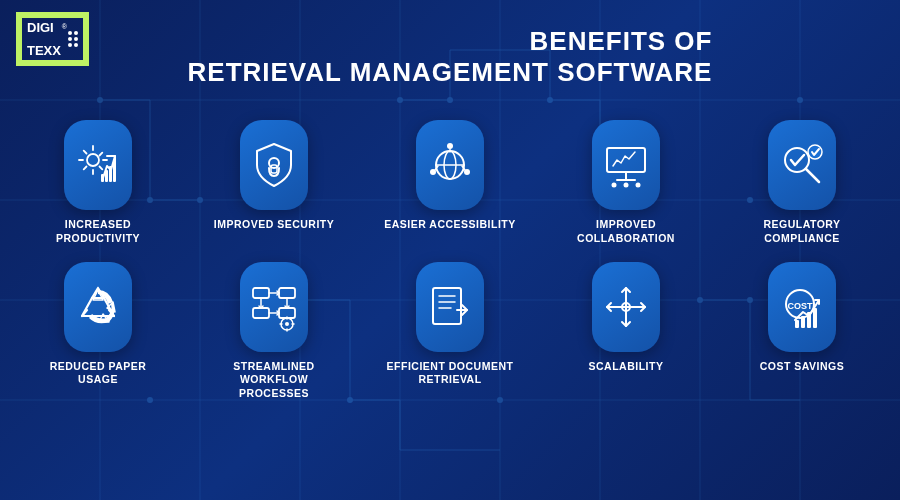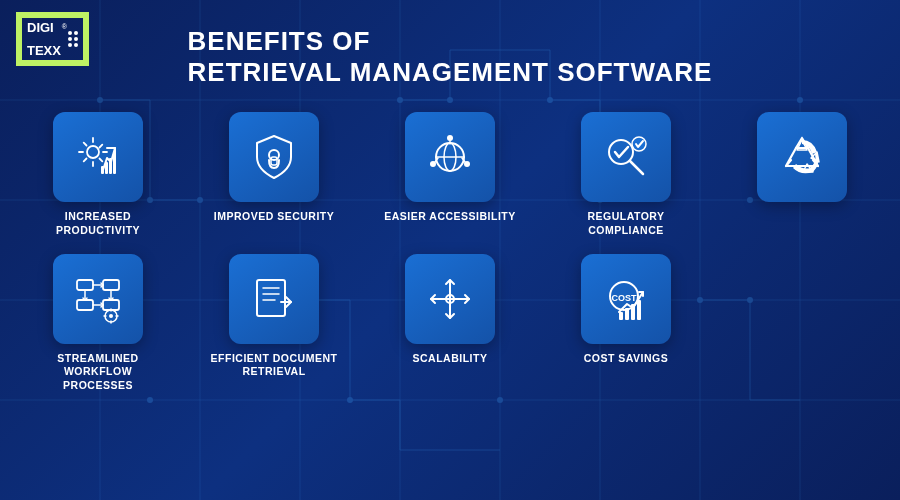--- a/index.html
+++ b/index.html
@@ -85,23 +85,23 @@
     .logo-reg {
       font-size: 7px;
       color: white;
       position: absolute;
       top: 2px;
       right: -6px;
     }
 
     
     .title-block {
-      text-align: left;
+      text-align: right;
       margin-top: 8px;
-      margin-bottom: 24px;
+      margin-bottom: 32px;
     }
     .title-line1 {
       color: white;
       font-size: 26px;
       font-weight: 800;
       letter-spacing: 1px;
       line-height: 1.2;
     }
     .title-line2 {
       color: white;
@@ -121,24 +121,24 @@
     }
 
     
     .card {
       display: flex;
       flex-direction: column;
       align-items: center;
       gap: 8px;
     }
     .icon-box {
-      width: 90px;
+      width: 68px;
       height: 90px;
       background: linear-gradient(145deg, #1a6fd4, #1452a8);
-      border-radius: 12px;
+      border-radius: 22px;
       display: flex;
       align-items: center;
       justify-content: center;
       box-shadow: 0 4px 15px rgba(0,0,0,0.3);
     }
     .icon-box svg {
       width: 54px;
       height: 54px;
       fill: none;
       stroke: white;
@@ -272,20 +272,37 @@
           <circle cx="10" cy="34" r="3" fill="white" stroke="none"></circle>
           <circle cx="44" cy="34" r="3" fill="white" stroke="none"></circle>
           <line x1="27" y1="11" x2="27" y2="14" stroke="white" stroke-width="1.5"></line>
           <line x1="12" y1="32" x2="15" y2="28" stroke="white" stroke-width="1.5"></line>
           <line x1="42" y1="32" x2="39" y2="28" stroke="white" stroke-width="1.5"></line>
         </svg>
       </div>
       <div class="card-label">EASIER ACCESSIBILITY</div>
     </div>
 
+    <div class="card">
+      <div class="icon-box">
+        <svg viewBox="0 0 54 54">
+
+          <rect x="8" y="10" width="38" height="24" rx="2" stroke="white" stroke-width="2" fill="none"></rect>
+          <line x1="27" y1="34" x2="27" y2="42" stroke="white" stroke-width="2"></line>
+          <line x1="18" y1="42" x2="36" y2="42" stroke="white" stroke-width="2"></line>
+
+          <polyline points="14,28 18,22 22,25 26,18 30,21 36,14" stroke="white" stroke-width="1.5" fill="none"></polyline>
+
+          <circle cx="15" cy="47" r="2.5" fill="white" stroke="none"></circle>
+          <circle cx="27" cy="47" r="2.5" fill="white" stroke="none"></circle>
+          <circle cx="39" cy="47" r="2.5" fill="white" stroke="none"></circle>
+        </svg>
+      </div>
+      <div class="card-label">IMPROVED<br>COLLABORATION</div>
+    </div>
 
     <div class="card">
       <div class="icon-box">
         <svg viewBox="0 0 54 54">
 
           <circle cx="22" cy="22" r="12" stroke="white" stroke-width="2"></circle>
           <line x1="31" y1="31" x2="44" y2="44" stroke="white" stroke-width="2.5"></line>
 
           <polyline points="16,22 20,27 29,17" stroke="white" stroke-width="2.5" fill="none"></polyline>
 
@@ -312,20 +329,21 @@
             <polyline points="27,8 33,18 21,18 27,8"></polyline>
 
             <polyline points="33,18 43,36 38,30"></polyline>
 
             <polyline points="21,18 11,36 16,30"></polyline>
 
             <line x1="11" y1="36" x2="43" y2="36"></line>
           </g>
         </svg>
       </div>
+      <div class="card-label">REDUCED PAPER<br>USAGE</div>
     </div>
 
     <div class="card">
       <div class="icon-box">
         <svg viewBox="0 0 54 54">
 
           <rect x="6" y="8" width="16" height="10" rx="2" stroke="white" stroke-width="1.8" fill="none"></rect>
           <rect x="6" y="28" width="16" height="10" rx="2" stroke="white" stroke-width="1.8" fill="none"></rect>
           <rect x="32" y="8" width="16" height="10" rx="2" stroke="white" stroke-width="1.8" fill="none"></rect>
           <rect x="32" y="28" width="16" height="10" rx="2" stroke="white" stroke-width="1.8" fill="none"></rect>

